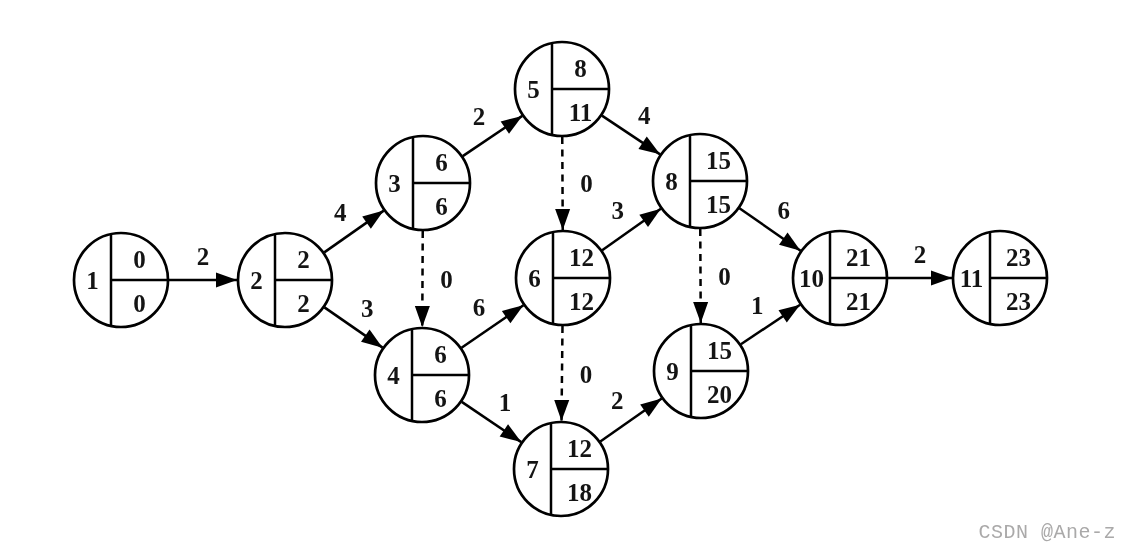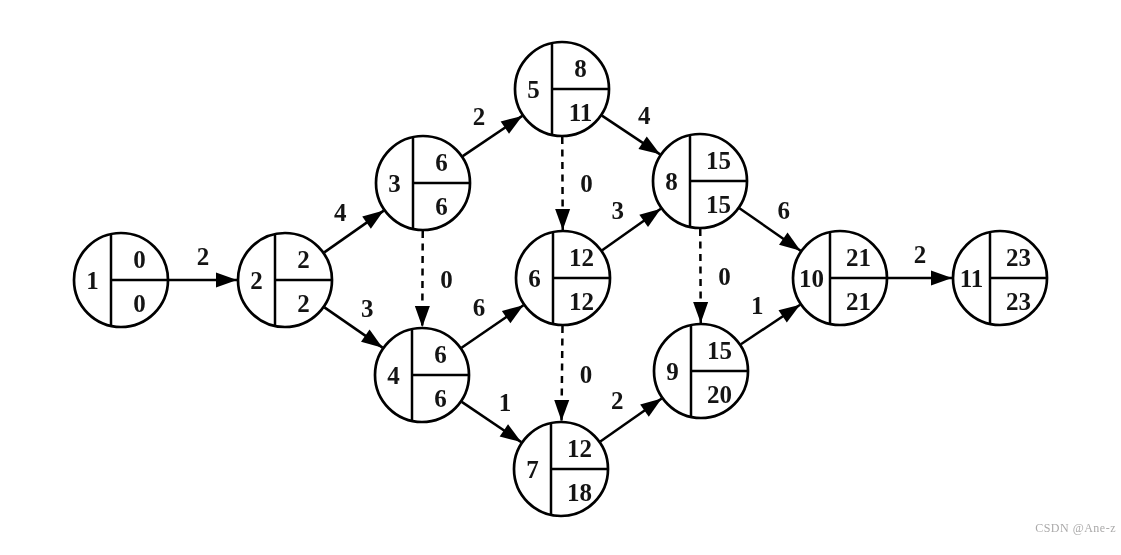--- a/index.html
+++ b/index.html
@@ -14,22 +14,22 @@
   svg.network { position: absolute; left: 0; top: 0; }
   svg.network text {
     font-family: "Liberation Serif", "DejaVu Serif", serif;
     font-weight: bold;
     font-size: 25px;
   }
   .watermark {
     position: absolute;
     top: 521px;
     right: 5px;
-    font-family: Liberation Serif, serif;
-    font-size: 12px;
+    font-family: Liberation Mono, monospace;
+    font-size: 20px;
     letter-spacing: 0.5px;
   }
 </style>
 </head>
 <body>
 
 <div class="stage">
   <svg class="network" width="1121" height="555" viewBox="0 0 1121 555">
       <defs>
         <marker id="arrow" markerUnits="userSpaceOnUse" markerWidth="24" markerHeight="17" refX="22" refY="8.5" orient="auto">

